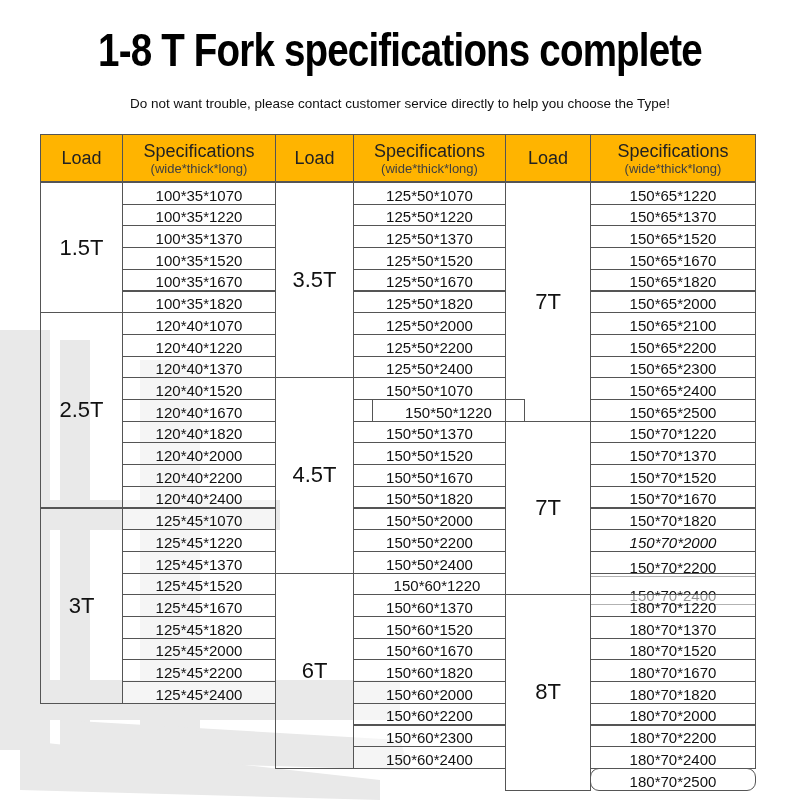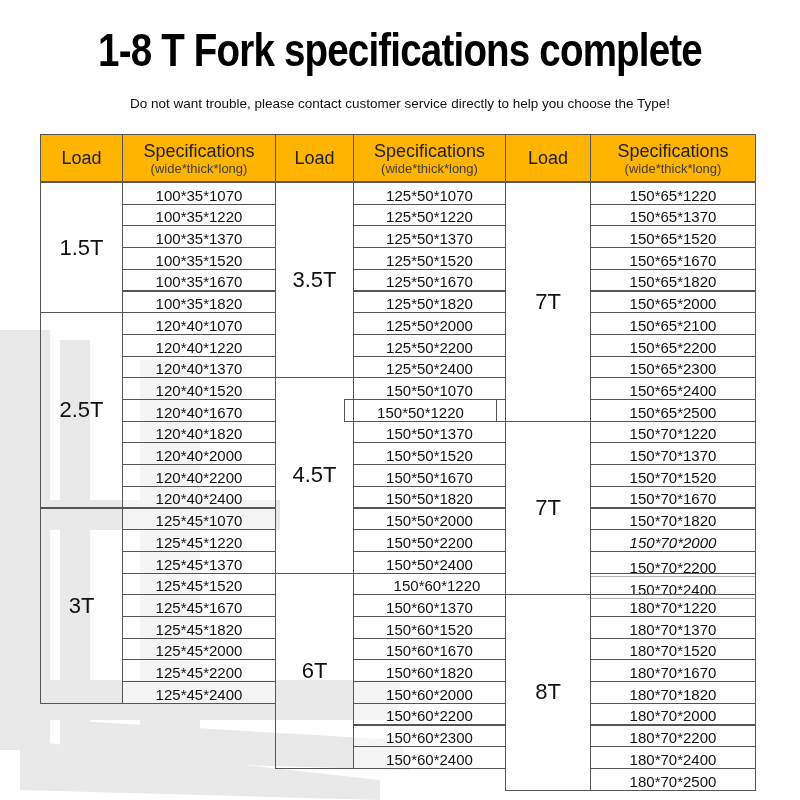--- a/index.html
+++ b/index.html
@@ -84,21 +84,21 @@
     <div class="spec" style="left: 353px; width: 153px; top: 203.7px; height: 22.7px;">125*50*1220</div>
     <div class="spec" style="left: 353px; width: 153px; top: 225.4px; height: 22.7px;">125*50*1370</div>
     <div class="spec" style="left: 353px; width: 153px; top: 247.1px; height: 22.7px;">125*50*1520</div>
     <div class="spec" style="left: 353px; width: 153px; top: 268.8px; height: 22.7px;">125*50*1670</div>
     <div class="spec" style="left: 353px; width: 153px; top: 290.5px; height: 22.7px;">125*50*1820</div>
     <div class="spec" style="left: 353px; width: 153px; top: 312.2px; height: 22.7px;">125*50*2000</div>
     <div class="spec" style="left: 353px; width: 153px; top: 333.9px; height: 22.7px;">125*50*2200</div>
     <div class="spec" style="left: 353px; width: 153px; top: 355.6px; height: 22.7px;">125*50*2400</div>
     <div class="load" style="left: 275px; width: 79px; top: 182px; height: 196.3px;">3.5T</div>
     <div class="spec" style="left: 353px; width: 153px; top: 377.3px; height: 22.7px;">150*50*1070</div>
-    <div class="spec" style="left: 344px; width: 153px; top: 399px; height: 22.7px;">150*50*1220</div>
+    <div class="spec" style="left: 372px; width: 153px; top: 399px; height: 22.7px;">150*50*1220</div>
     <div class="spec" style="left: 353px; width: 153px; top: 420.7px; height: 22.7px;">150*50*1370</div>
     <div class="spec" style="left: 353px; width: 153px; top: 442.4px; height: 22.7px;">150*50*1520</div>
     <div class="spec" style="left: 353px; width: 153px; top: 464.1px; height: 22.7px;">150*50*1670</div>
     <div class="spec" style="left: 353px; width: 153px; top: 485.8px; height: 22.7px;">150*50*1820</div>
     <div class="spec" style="left: 353px; width: 153px; top: 507.5px; height: 22.7px;">150*50*2000</div>
     <div class="spec" style="left: 353px; width: 153px; top: 529.2px; height: 22.7px;">150*50*2200</div>
     <div class="spec" style="left: 353px; width: 153px; top: 550.9px; height: 22.7px;">150*50*2400</div>
     <div class="load" style="left: 275px; width: 79px; top: 377.3px; height: 196.3px;">4.5T</div>
     <div class="spec" style="left: 353px; width: 153px; top: 572.6px; height: 22.7px; padding-left: 15px;">150*60*1220</div>
     <div class="spec" style="left: 353px; width: 153px; top: 594.3px; height: 22.7px;">150*60*1370</div>
@@ -122,25 +122,25 @@
     <div class="spec" style="left: 590px; width: 166px; top: 377.3px; height: 22.7px;">150*65*2400</div>
     <div class="spec" style="left: 590px; width: 166px; top: 399px; height: 22.7px;">150*65*2500</div>
     <div class="load" style="left: 505px; width: 86px; top: 182px; height: 239.7px;">7T</div>
     <div class="spec" style="left: 590px; width: 166px; top: 420.7px; height: 22.7px;">150*70*1220</div>
     <div class="spec" style="left: 590px; width: 166px; top: 442.4px; height: 22.7px;">150*70*1370</div>
     <div class="spec" style="left: 590px; width: 166px; top: 464.1px; height: 22.7px;">150*70*1520</div>
     <div class="spec" style="left: 590px; width: 166px; top: 485.8px; height: 22.7px;">150*70*1670</div>
     <div class="spec" style="left: 590px; width: 166px; top: 507.5px; height: 22.7px;">150*70*1820</div>
     <div class="spec" style="left: 590px; width: 166px; top: 529.2px; height: 22.7px; font-style: italic;">150*70*2000</div>
     <div class="spec" style="left: 590px; width: 166px; top: 550.9px; height: 26px;">150*70*2200</div>
-    <div class="spec" style="left: 590px; width: 166px; top: 572.6px; height: 26px;">150*70*2400</div>
+    <div class="spec" style="left: 590px; width: 166px; top: 572.6px; height: 32px;">150*70*2400</div>
     <div class="load" style="left: 505px; width: 86px; top: 420.7px; height: 174.6px;">7T</div>
     <div class="spec" style="left: 590px; width: 166px; top: 594.3px; height: 22.7px;">180*70*1220</div>
     <div class="spec" style="left: 590px; width: 166px; top: 616px; height: 22.7px;">180*70*1370</div>
     <div class="spec" style="left: 590px; width: 166px; top: 637.7px; height: 22.7px;">180*70*1520</div>
     <div class="spec" style="left: 590px; width: 166px; top: 659.4px; height: 22.7px;">180*70*1670</div>
     <div class="spec" style="left: 590px; width: 166px; top: 681.1px; height: 22.7px;">180*70*1820</div>
     <div class="spec" style="left: 590px; width: 166px; top: 702.8px; height: 22.7px;">180*70*2000</div>
     <div class="spec" style="left: 590px; width: 166px; top: 724.5px; height: 22.7px;">180*70*2200</div>
     <div class="spec" style="left: 590px; width: 166px; top: 746.2px; height: 22.7px;">180*70*2400</div>
-    <div class="spec" style="left: 590px; width: 166px; top: 767.9px; height: 22.7px;">180*70*2500</div>
+    <div class="spec" style="left: 590px; width: 166px; top: 767.9px; height: 22.7px; border-radius: 9px;">180*70*2500</div>
     <div class="load" style="left: 505px; width: 86px; top: 594.3px; height: 196.3px;">8T</div>
   </div>
 
 </body></html>

